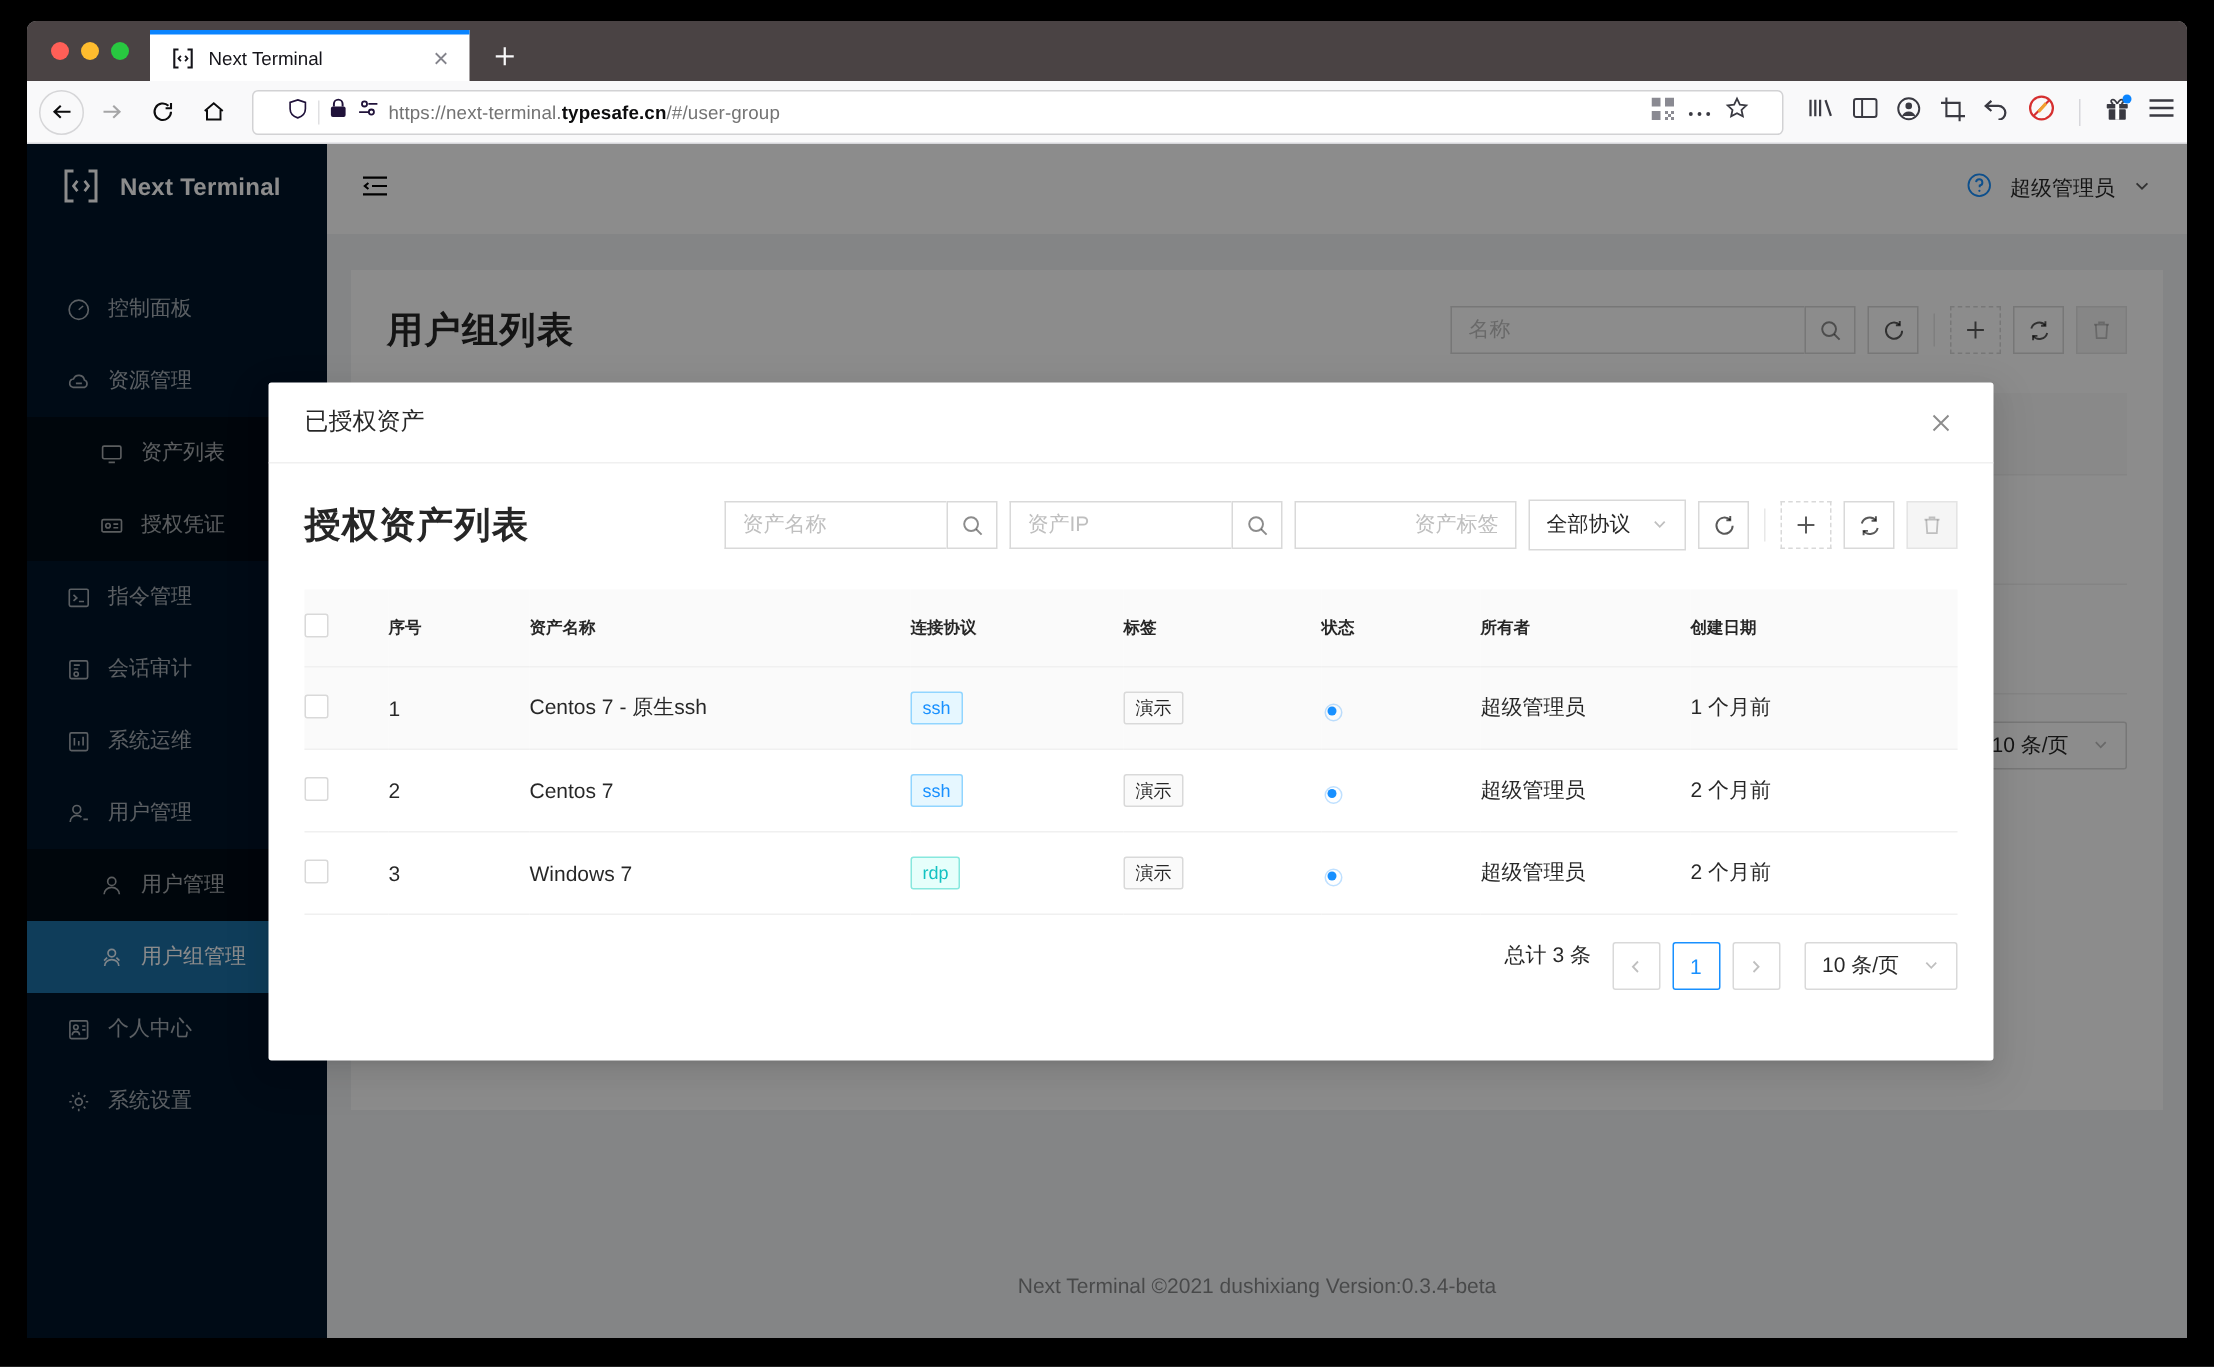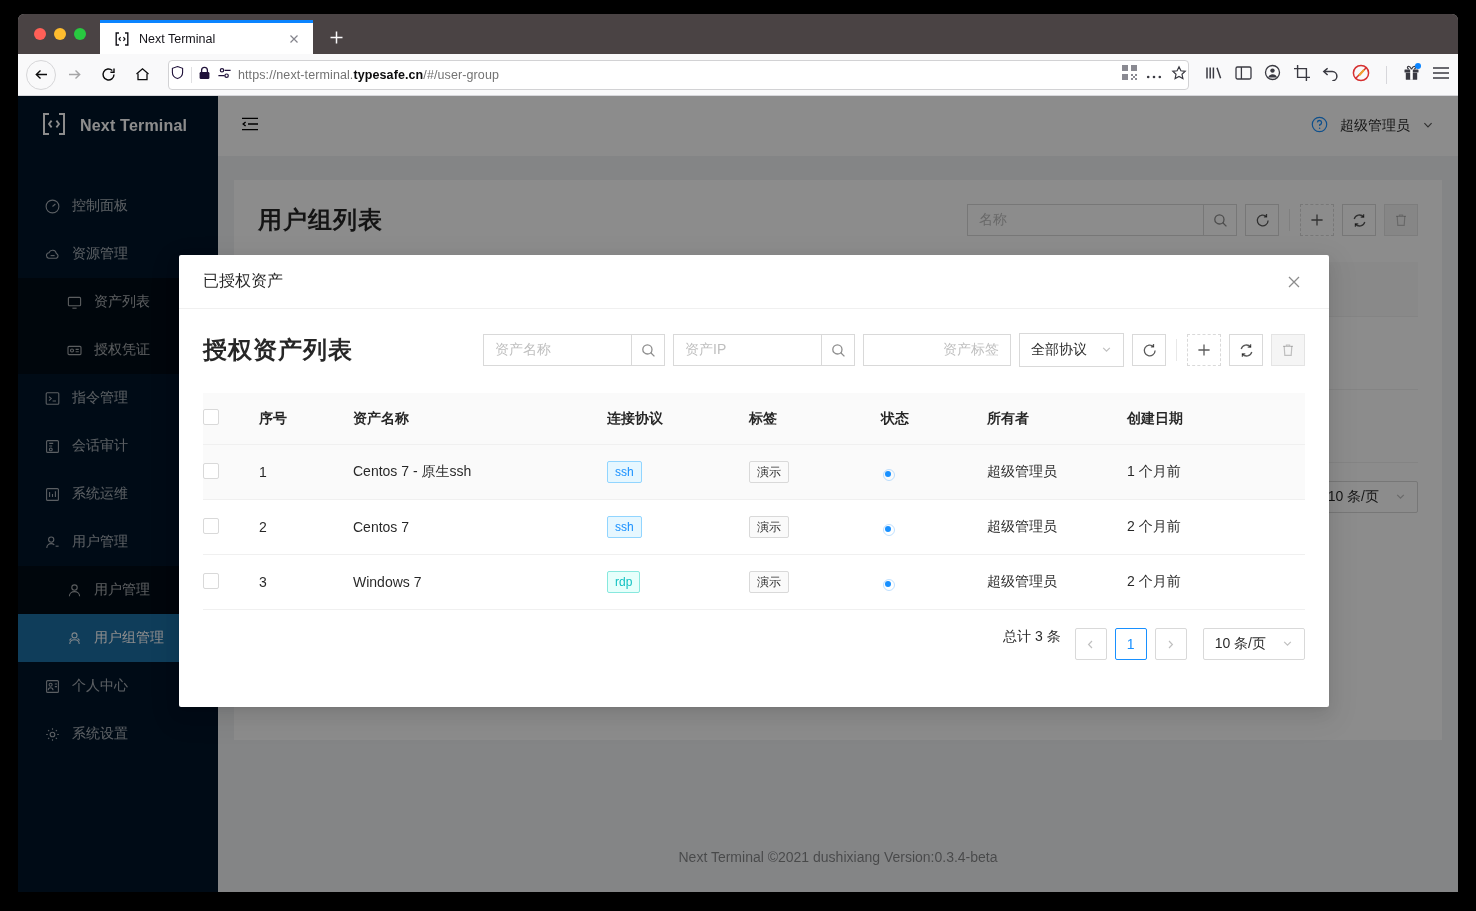--- a/index.html
+++ b/index.html
@@ -53,21 +53,21 @@
   }
   .navbtn {
     width: 32px; height: 32px; display: flex; align-items: center;
     justify-content: center; border-radius: 4px; color: #0c0c0d;
   }
   .navbtn.back { border: 1px solid #d6d6d8; border-radius: 50%; width: 30px; height: 30px; }
   .navbtn.fwd { opacity: .35; }
   .urlbar {
     flex: 1; height: 30px; margin: 0 8px; background: #fff;
     border: 1px solid #d2d2d4; border-radius: 4px;
-    display: flex; align-items: center; padding: 0 1px; gap: 6px;
+    display: flex; align-items: center; padding: 0 22px; gap: 6px;
   }
   .urlsep { width: 1px; height: 16px; background: #e0e0e2; }
   .urltext { flex: 1; font-size: 12.5px; color: #737373; letter-spacing: .1px; }
   .urltext b { color: #0c0c0d; font-weight: 700; }
   .urlicons { display: flex; align-items: center; gap: 9px; }
   .toolicons { display: flex; align-items: center; gap: 12px; padding-left: 6px; }
   .toolsep { width: 1px; height: 18px; background: #d7d7db; margin: 0 4px; }
   .giftdot {
     position: absolute; width: 6px; height: 6px; border-radius: 50%;
     background: #0a84ff; right: -1px; top: -1px;
@@ -177,21 +177,21 @@
   }
   .sel-proto {
     height: 32px; border: 1px solid #d9d9d9; background: #fff;
     display: flex; align-items: center; gap: 14px; padding: 16px 11px;
     font-size: 14px; color: rgba(0,0,0,.85); margin-left: 8px;
   }
 
   
   table.t { width: 100%; border-collapse: collapse; margin-top: 26px; }
   table.t th {
-    background: #fafafa; font-weight: 600; font-size: 14px;
+    background: #fafafa; font-weight: 600; font-size: 11px;
     color: rgba(0,0,0,.85); text-align: left; padding: 16px 0;
     border-bottom: 1px solid #f0f0f0;
   }
   table.t td {
     padding: 16px 0; font-size: 14px; color: rgba(0,0,0,.85);
     border-bottom: 1px solid #f0f0f0;
   }
   table.t tr.row1 td { background: #fafafa; }
   .cb {
     width: 16px; height: 16px; border: 1px solid #d9d9d9;

